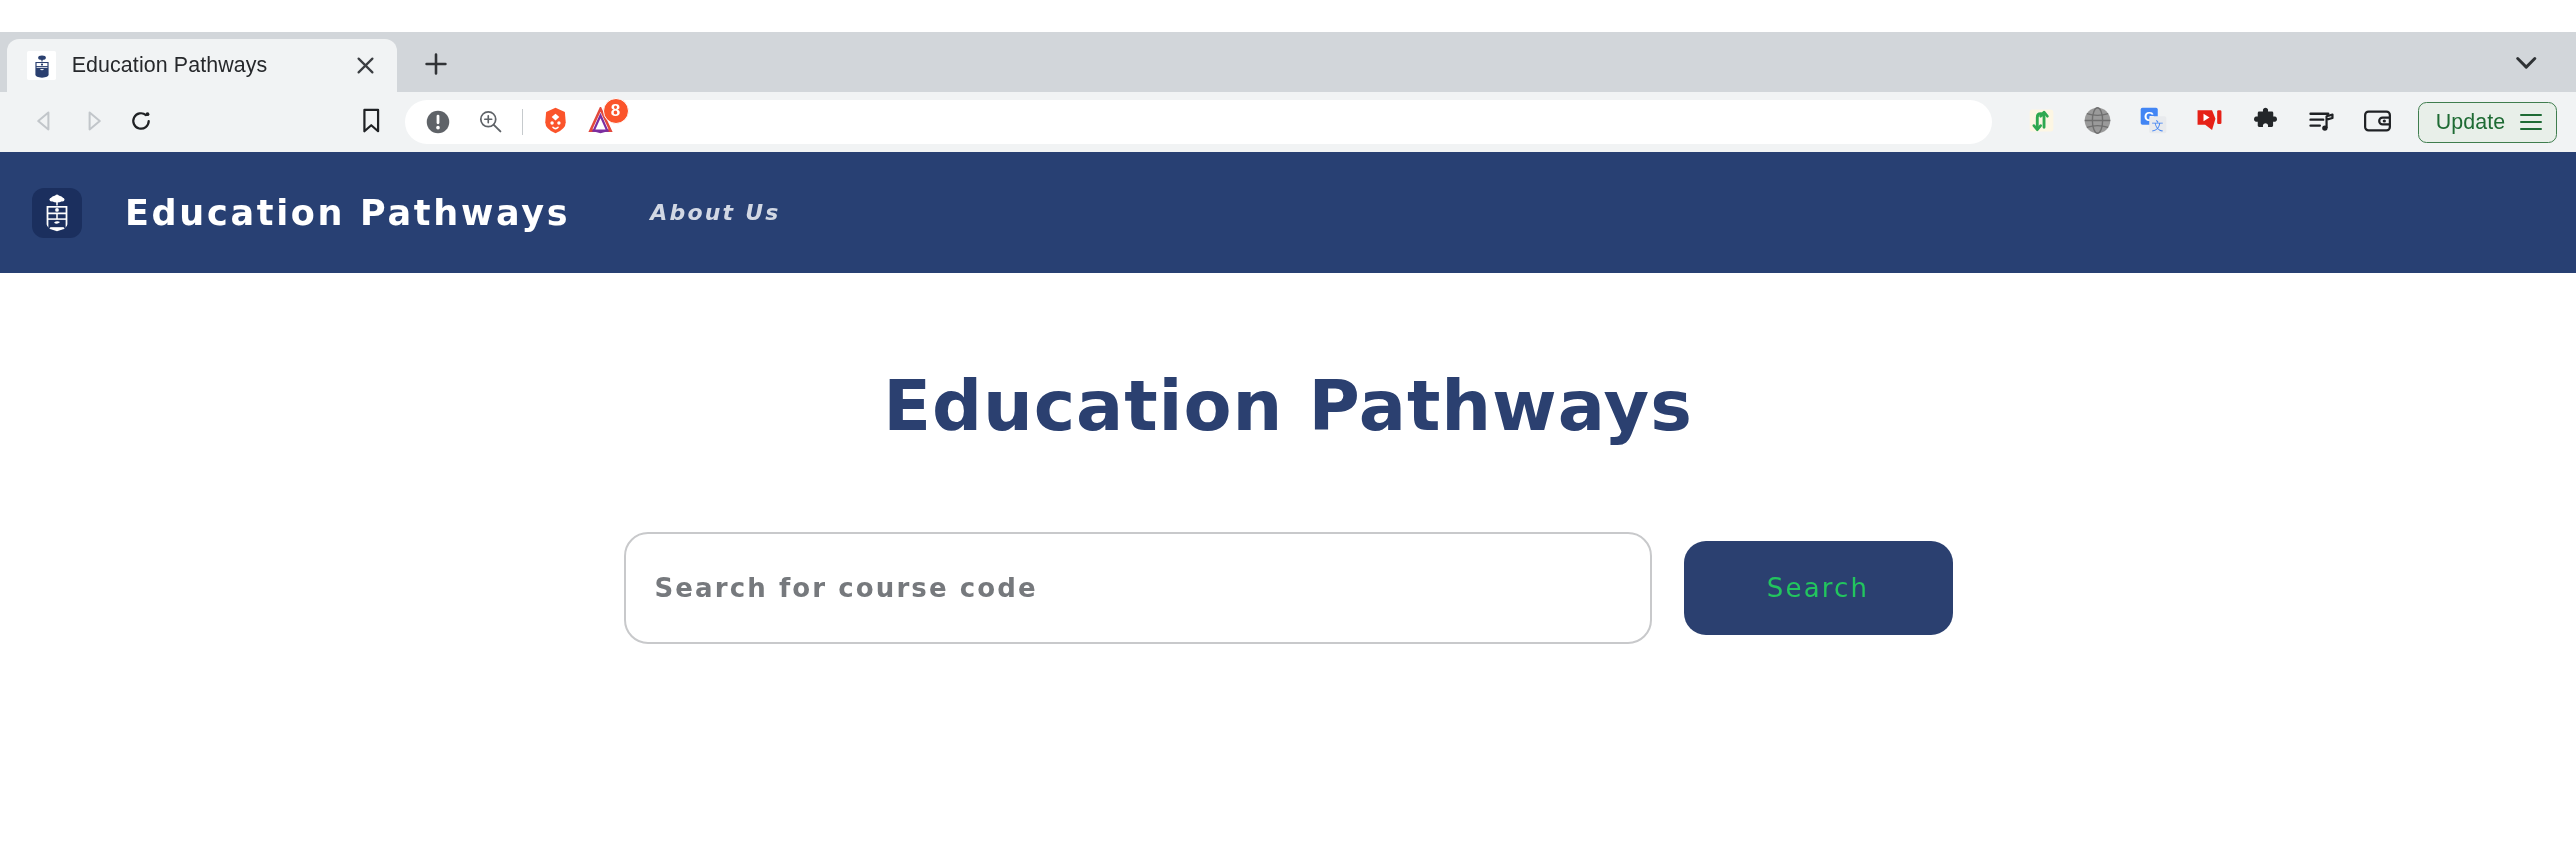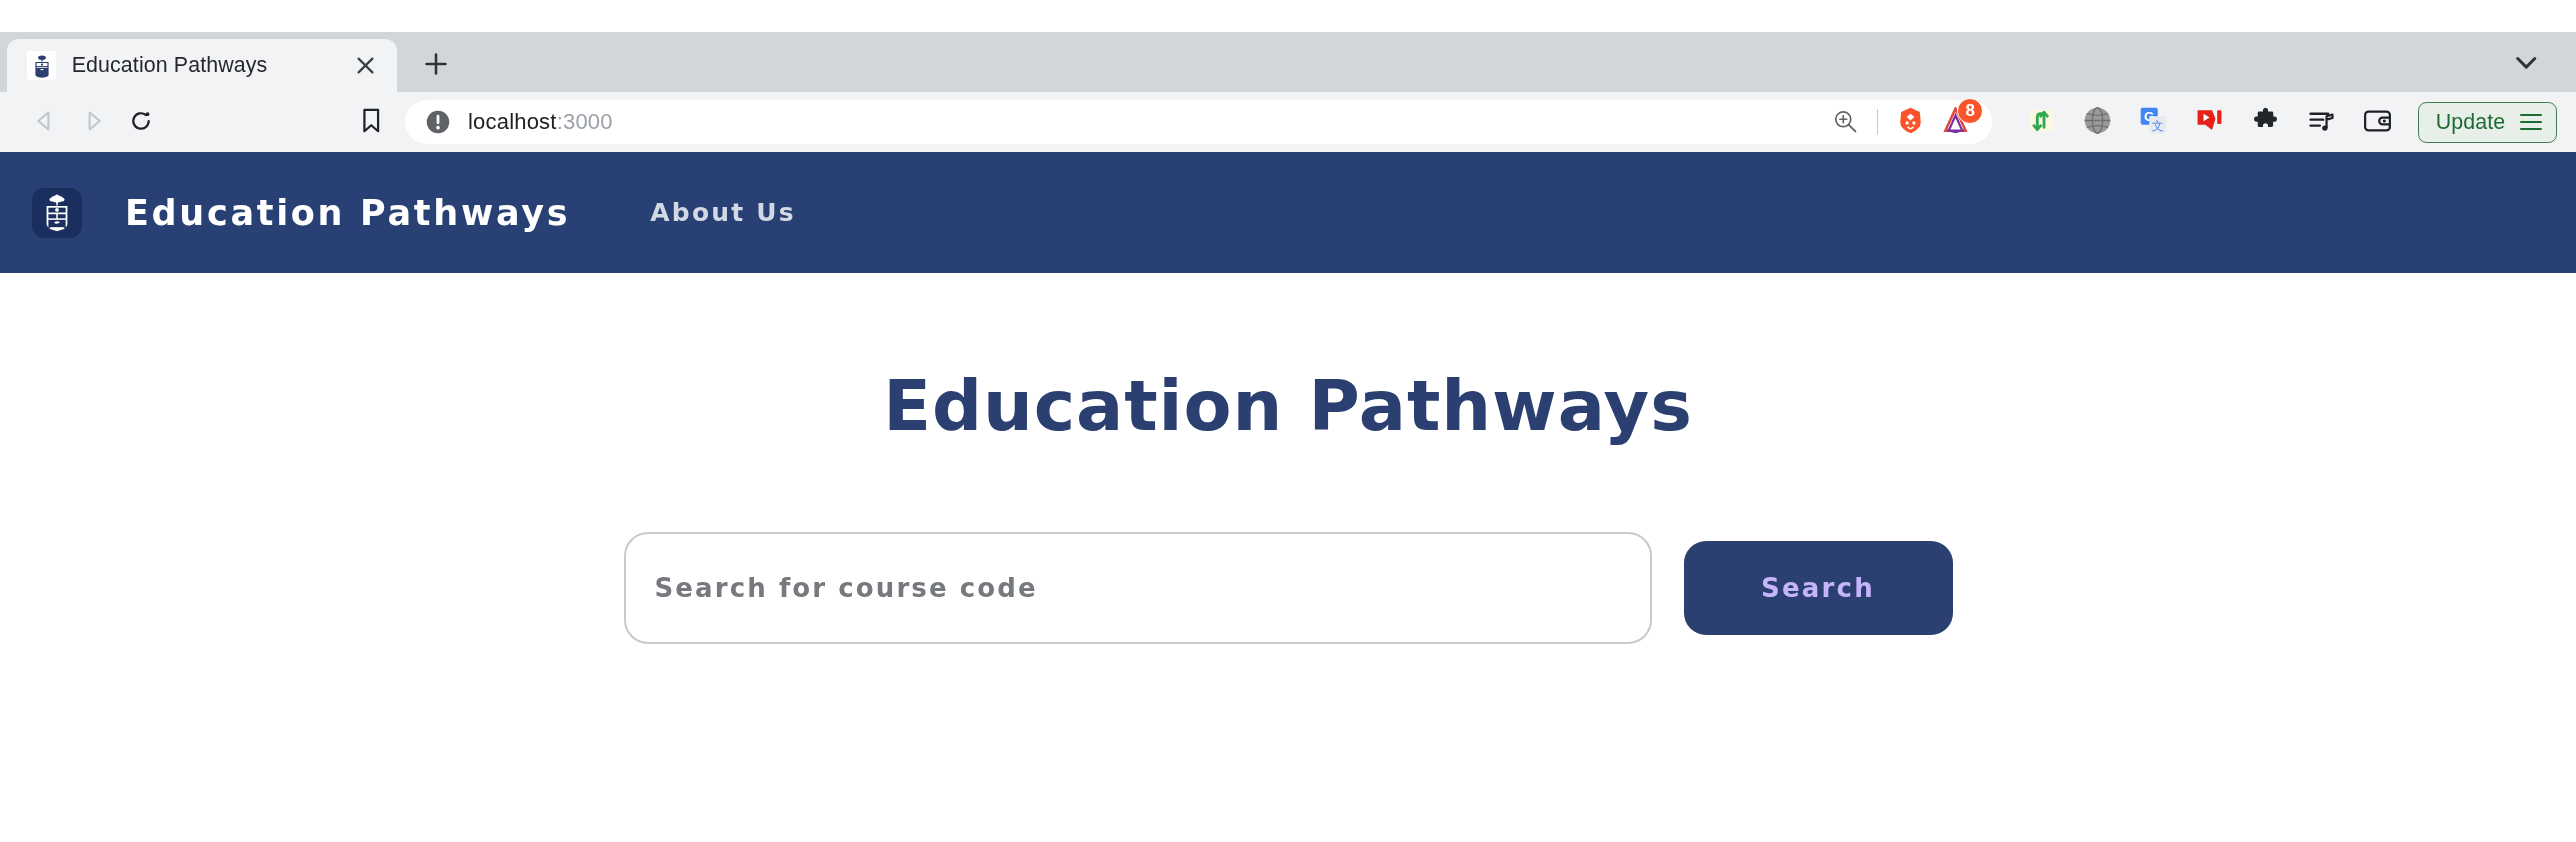--- a/index.html
+++ b/index.html
@@ -227,25 +227,26 @@
     margin-left: 43px;
     white-space: nowrap;
   }
   .site-nav {
     margin-left: 80px;
     display: flex;
     align-items: center;
   }
   .nav-link {
     font-family: "DejaVu Sans", sans-serif;
-    font-size: 25px;
+    font-size: 22px;
     font-weight: bold;
     color: #d2d8e4;
     letter-spacing: 2.2px;
     white-space: nowrap;
+    font-style: italic;
   }
 
   .hero {
     padding-top: 0;
     display: flex;
     flex-direction: column;
     align-items: center;
   }
   .hero-title {
     font-family: "DejaVu Sans", sans-serif;
@@ -282,24 +283,24 @@
     font-family: "DejaVu Sans", sans-serif;
     font-weight: bold;
     letter-spacing: 2.1px;
   }
   .search-button {
     width: 269px;
     height: 94px;
     background: #2b4070;
     border: none;
     border-radius: 22px;
-    color: #c4b5fd;
+    color: #22c55e;
     font-family: "DejaVu Sans", sans-serif;
     font-size: 26px;
-    font-weight: bold;
+    font-weight: normal;
     letter-spacing: 2.2px;
     cursor: pointer;
   }
 </style>
 </head>
 <body>
 
 <div class="browser">
 
   <div class="tabstrip">
@@ -382,21 +383,20 @@
     </div>
 
     <div class="urlbar">
       <span class="url-info-icon">
         <svg width="26" height="26" viewBox="0 0 30 30" aria-hidden="true">
           <circle cx="15" cy="15" r="13" fill="#5f6368"></circle>
           <rect x="13.4" y="6.5" width="3.2" height="11" rx="1.6" fill="#ffffff"></rect>
           <circle cx="15" cy="21.5" r="2.1" fill="#ffffff"></circle>
         </svg>
       </span>
-      <span class="url-text"><span class="host">localhost</span><span>:3000</span></span>
 
       <span class="url-right">
         <span class="url-icon-btn">
           <span>
             <svg width="26" height="26" viewBox="0 0 30 30" aria-hidden="true">
               <circle cx="13" cy="13" r="8.6" fill="none" stroke="#5f6368" stroke-width="2"></circle>
               <path d="M13 9 V17 M9 13 H17" stroke="#5f6368" stroke-width="1.9" stroke-linecap="round"></path>
               <path d="M19.4 19.4 L27 27" stroke="#5f6368" stroke-width="2.2" stroke-linecap="round"></path>
             </svg>
           </span>

